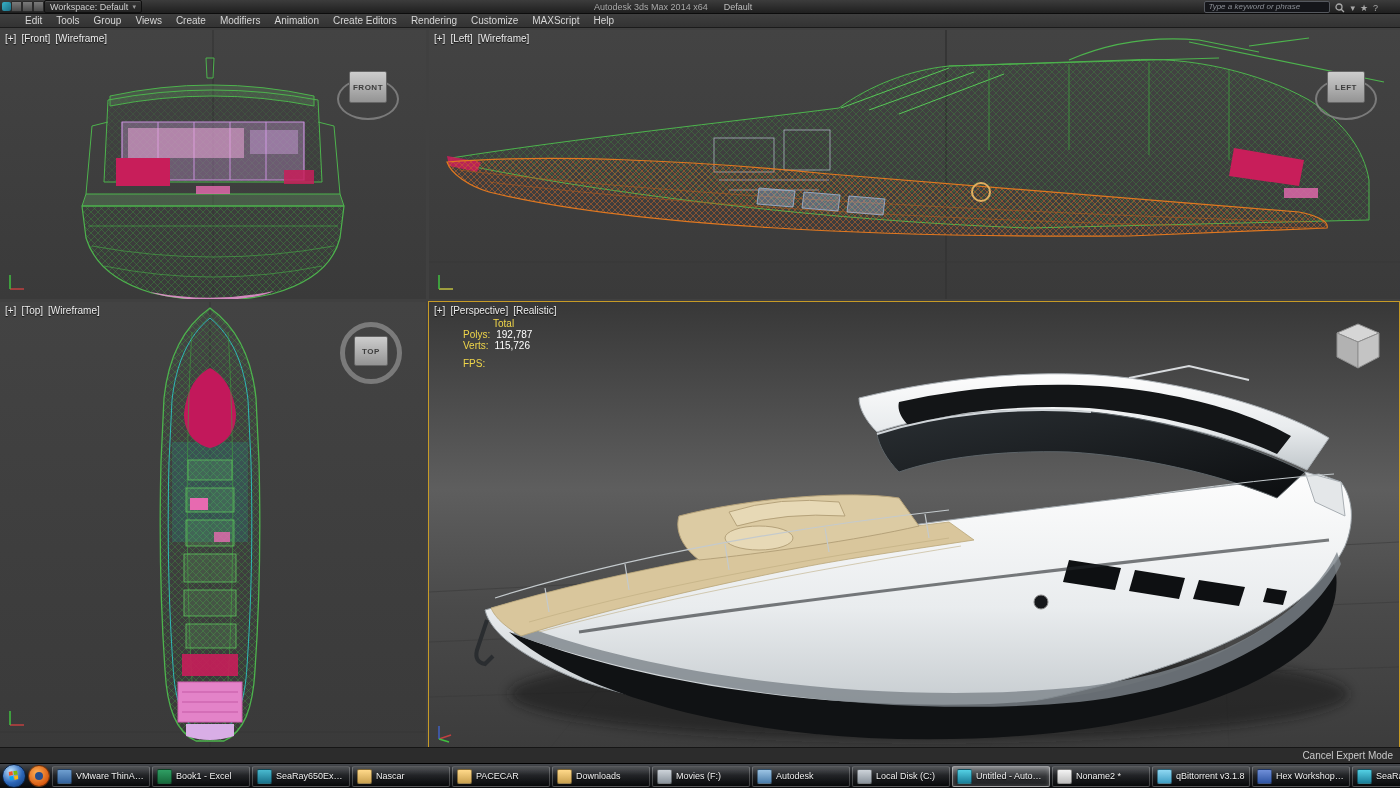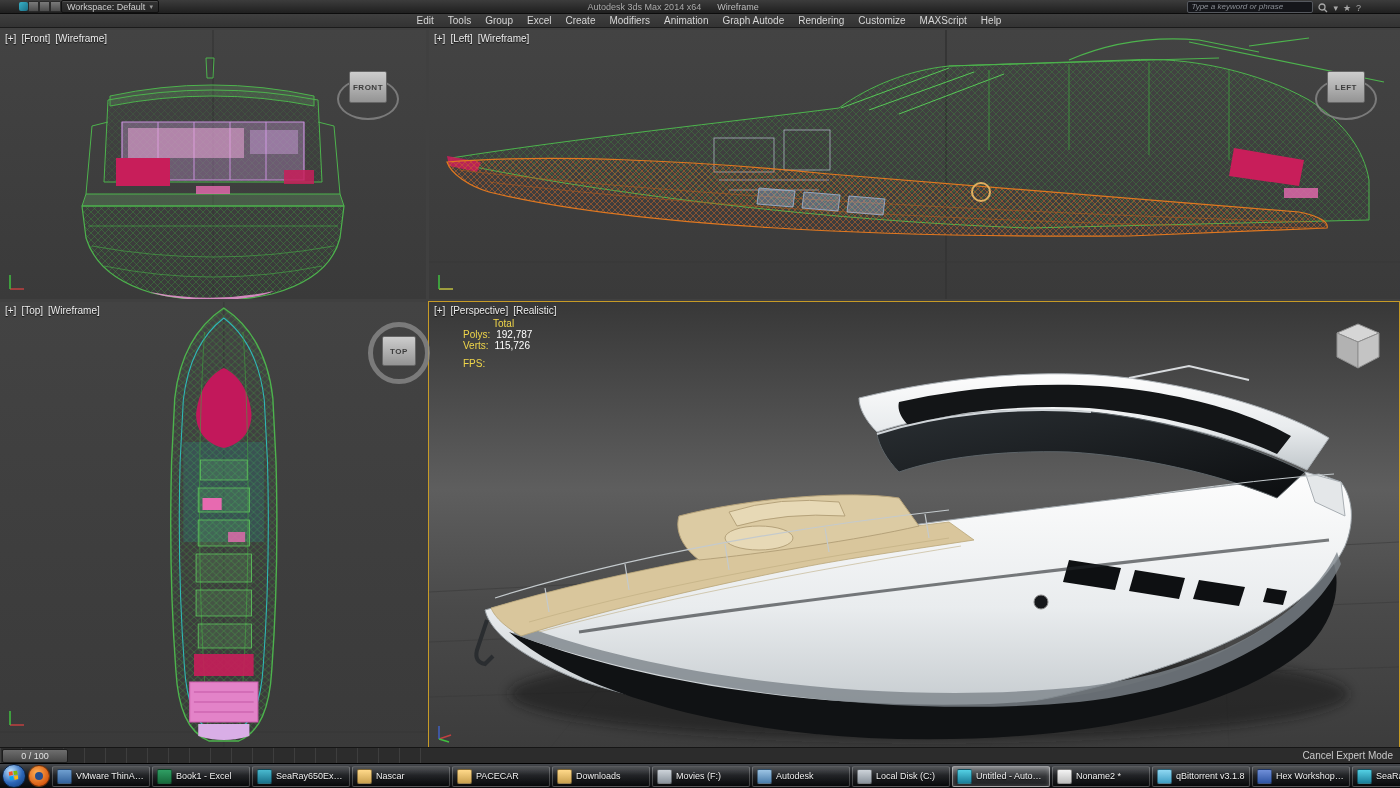--- a/index.html
+++ b/index.html
@@ -1,46 +1,46 @@
 <!DOCTYPE html>
 <html><head>
 <meta charset="utf-8">
 <style>
   html,body{margin:0;padding:0;width:1400px;height:788px;overflow:hidden;background:#000;
     font-family:"Liberation Sans","DejaVu Sans",sans-serif;-webkit-font-smoothing:antialiased;}
   .screen{width:1400px;height:788px;display:flex;flex-direction:column;}
 
   
   .titlebar{height:13px;background:linear-gradient(#3c3c3c,#1f1f1f);display:flex;align-items:center;
-    color:#b8b8b8;font-size:9px;padding:0 19px;border-bottom:1px solid #0c0c0c;}
+    color:#b8b8b8;font-size:9px;padding:0 2px;border-bottom:1px solid #0c0c0c;}
   .app-ic{width:9px;height:9px;border-radius:2px;background:linear-gradient(135deg,#38b2c8,#1c6f86);flex:0 0 auto;}
   .qat{width:9px;height:9px;border-radius:1px;background:linear-gradient(#7a7a7a,#4c4c4c);border:1px solid #2a2a2a;flex:0 0 auto;}
   .workspace{height:11px;display:flex;align-items:center;gap:4px;background:linear-gradient(#343434,#242424);
     border:1px solid #101010;box-shadow:inset 0 1px 0 #4e4e4e;border-radius:2px;padding:0 5px;color:#cfcfcf;}
   .workspace .car{font-size:7px;color:#9a9a9a;}
   .tb-title{flex:1;display:flex;justify-content:center;gap:16px;color:#a9a9a9;}
   .tb-title .doc{color:#bdbdbd;}
   .infocenter{display:flex;align-items:flex-end;gap:5px;margin-right:20px;}
   .search-box{width:118px;height:10px;background:#15161a;border:1px solid #55585e;border-radius:2px;
     color:#d0d0d0;font-size:8px;font-style:italic;padding:0 3px;outline:none;}
   .search-box::placeholder{color:#8b8f96;}
   .ic-glyph{color:#a8a8a8;font-size:9px;line-height:9px;}
   .mini-svg{display:block;}
 
   
   .menubar{height:13px;background:linear-gradient(#3f3f3f,#333);border-bottom:1px solid #1b1b1b;
-    display:flex;align-items:center;padding-left:18px;justify-content:center;}
+    display:flex;align-items:center;padding-left:18px;}
   .menu-item{color:#d6d6d6;font-size:10px;line-height:13px;padding:0 7px;cursor:default;}
 
   
   .viewport-area{position:relative;height:738px;background:#404040;}
   .vp{position:absolute;overflow:hidden;background:linear-gradient(#434343,#3a3a3a);}
   .vp-front{left:0;top:2px;width:426px;height:269px;}
   .vp-left{left:429px;top:2px;width:971px;height:269px;}
-  .vp-top{left:0;top:274px;width:426px;height:447px;padding-left:28px;}
+  .vp-top{left:0;top:274px;width:426px;height:447px;}
   .vp-persp{left:429px;top:274px;width:970px;height:447px;outline:1px solid #c79b26;
     background:linear-gradient(#383838,#5e5e5e 42%,#4a4a4a 68%,#3c3c3c);}
   .vp svg.model{position:absolute;left:0;top:0;width:100%;height:100%;}
   .vp-label{position:absolute;left:5px;top:3px;font-size:10px;color:#ececec;text-shadow:0 1px 1px rgba(0,0,0,.8);z-index:5;}
   .vp-label span{margin-right:5px;cursor:default;}
 
   
   .stats{position:absolute;left:34px;top:16px;font-size:10px;line-height:11px;z-index:5;}
   .stats .lab{color:#f0d64a;}
   .stats .val{color:#fff;margin-left:6px;}
@@ -110,43 +110,43 @@
     <span class="app-ic"></span>
     <span class="qat"></span>
     <span class="qat"></span>
     <span class="qat"></span>
     <div class="workspace">
       <span>Workspace: Default</span>
       <span class="car">▾</span>
     </div>
     <div class="tb-title">
       <span>Autodesk 3ds Max 2014 x64</span>
-      <span class="doc">Wireframe</span>
+      <span class="doc">Default</span>
     </div>
     <div class="infocenter">
       <input class="search-box" type="text" placeholder="Type a keyword or phrase" style="">
       <svg class="mini-svg" width="10" height="10" viewBox="0 0 10 10">
         <circle cx="4" cy="4" r="3" fill="none" stroke="#a8a8a8" stroke-width="1.3"></circle>
         <line x1="6.2" y1="6.2" x2="9" y2="9" stroke="#a8a8a8" stroke-width="1.3"></line>
       </svg>
       <span class="ic-glyph">▾</span>
       <span class="ic-glyph">★</span>
       <span class="ic-glyph">?</span>
     </div>
   </header>
 
   <nav class="menubar">
     <span class="menu-item">Edit</span>
     <span class="menu-item">Tools</span>
     <span class="menu-item">Group</span>
-    <span class="menu-item">Excel</span>
+    <span class="menu-item">Views</span>
     <span class="menu-item">Create</span>
     <span class="menu-item">Modifiers</span>
     <span class="menu-item">Animation</span>
-    <span class="menu-item">Graph Autode</span>
+    <span class="menu-item">Create Editors</span>
     <span class="menu-item">Rendering</span>
     <span class="menu-item">Customize</span>
     <span class="menu-item">MAXScript</span>
     <span class="menu-item">Help</span>
   </nav>
 
   <main class="viewport-area">
 
     <section class="vp vp-front">
       <div class="vp-label">
@@ -344,23 +344,20 @@
         </g>
       </svg>
       <svg class="axis-gizmo" width="22" height="22" viewBox="0 0 22 22">
         <line x1="4" y1="18" x2="16" y2="14" stroke="#c04040" stroke-width="1.5"></line>
         <line x1="4" y1="18" x2="4" y2="5" stroke="#4060c0" stroke-width="1.5"></line>
         <line x1="4" y1="18" x2="14" y2="21" stroke="#40c040" stroke-width="1.5"></line>
       </svg>
     </section>
 
     <div class="bottom-strip">
-      <div class="time-slider">
-        <div class="time-handle">0 / 100</div>
-      </div>
       <span class="expert">Cancel Expert Mode</span>
     </div>
   </main>
 
   <footer class="taskbar">
     <div class="orb">
         <span class="flag">
           <i></i>
           <i></i>
           <i></i>

